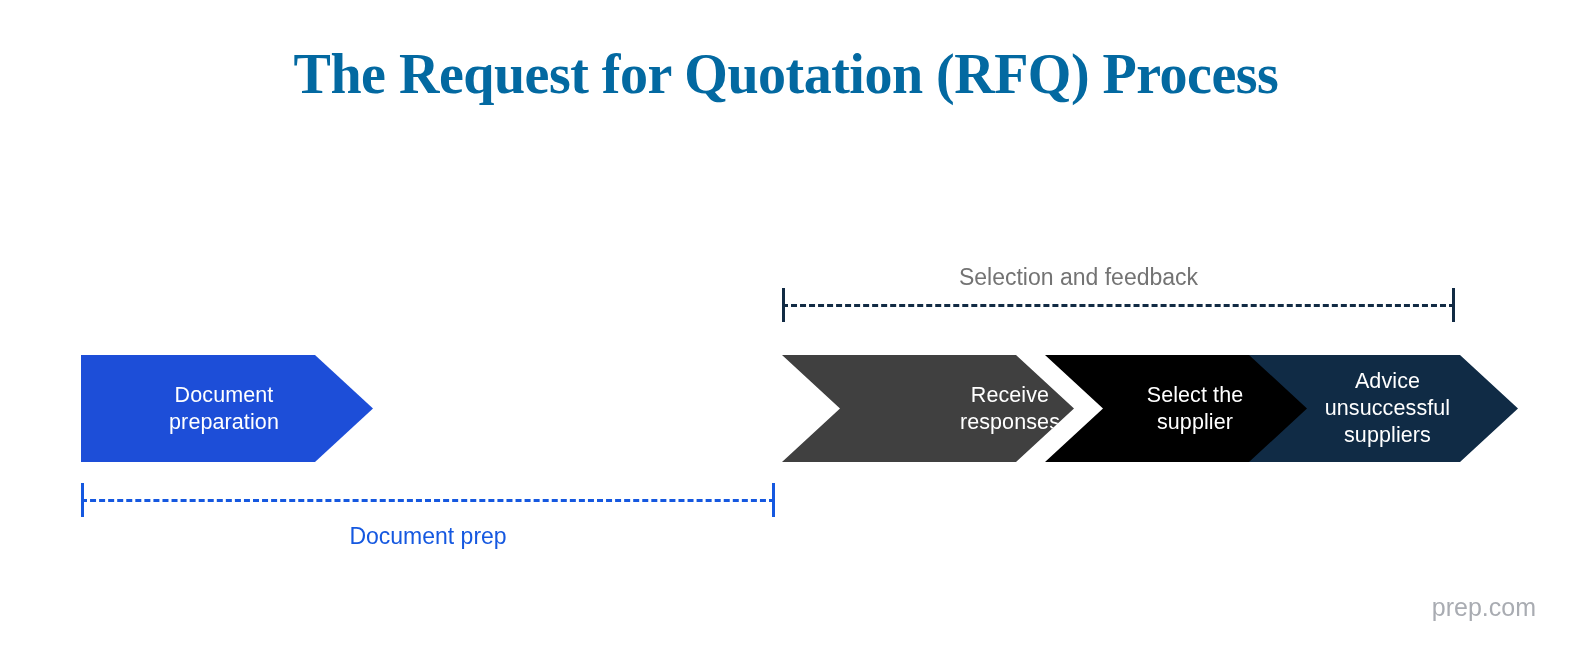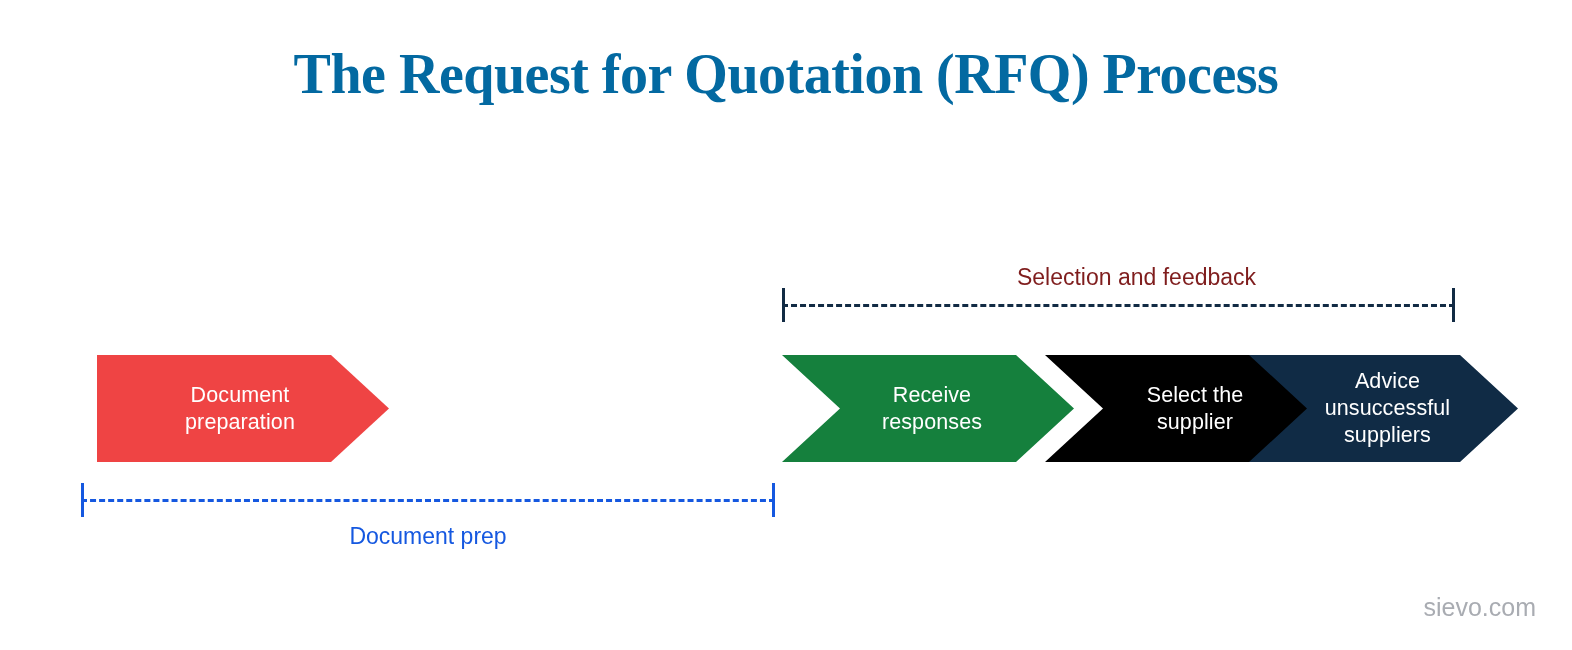--- a/index.html
+++ b/index.html
@@ -105,24 +105,24 @@
   #bracket-docprep .tick { background: #1558e0; }
 
   .bracket-label {
     position: absolute;
     text-align: center;
     font-size: 23px;
     line-height: 28px;
     white-space: nowrap;
   }
   #label-selection {
-    left: 800px;
+    left: 742px;
     top: 263px;
     width: 673px;
-    color: #7f1d1d;
+    color: #737373;
   }
   #label-docprep {
     left: 81px;
     top: 522px;
     width: 694px;
     color: #1558e0;
   }
 
   
   #watermark {
@@ -144,28 +144,28 @@
 
   <div id="label-selection" class="bracket-label">Selection and feedback</div>
 
   <div id="bracket-selection" class="bracket">
     <div class="tick left"></div>
     <div class="rail"></div>
     <div class="tick right"></div>
   </div>
 
   <div id="flow">
-    <div class="chev first" style="left: 16px; width: 292px; background: #ef4444; clip-path: polygon(0% 0%, 0% 100%, 80.137% 100%, 100% 50%, 80.137% 0%);">
+    <div class="chev first" style="left: 0px; width: 292px; background: #1d4ed8; clip-path: polygon(0% 0%, 0% 100%, 80.137% 100%, 100% 50%, 80.137% 0%);">
       <span class="chev-label">Document
 preparation</span>
     </div>
 
 
 
-    <div class="chev" style="left: 701px; width: 292px; background: #15803d; clip-path: polygon(0% 0%, 19.863% 50%, 0% 100%, 80.137% 100%, 100% 50%, 80.137% 0%);">
+    <div class="chev" style="left: 701px; width: 292px; background: #404040; clip-path: polygon(0% 0%, 19.863% 50%, 0% 100%, 80.137% 100%, 100% 50%, 80.137% 0%); justify-content: flex-end;">
       <span class="chev-label">Receive
 responses</span>
     </div>
 
     <div class="chev" style="left: 964px; width: 292px; background: #000000; clip-path: polygon(0% 0%, 19.863% 50%, 0% 100%, 80.137% 100%, 100% 50%, 80.137% 0%);">
       <span class="chev-label">Select the
 supplier</span>
     </div>
 
     <div class="chev last" style="left: 1168px; width: 269px; background: rgb(16, 43, 69); clip-path: polygon(0% 0%, 21.5613% 50%, 0% 100%, 78.4387% 100%, 100% 50%, 78.4387% 0%);">
@@ -176,14 +176,14 @@
   </div>
 
   <div id="bracket-docprep" class="bracket">
     <div class="tick left"></div>
     <div class="rail"></div>
     <div class="tick right"></div>
   </div>
 
   <div id="label-docprep" class="bracket-label">Document prep</div>
 
-  <div id="watermark">sievo.com</div>
+  <div id="watermark">prep.com</div>
 </div>
 
 </body></html>

